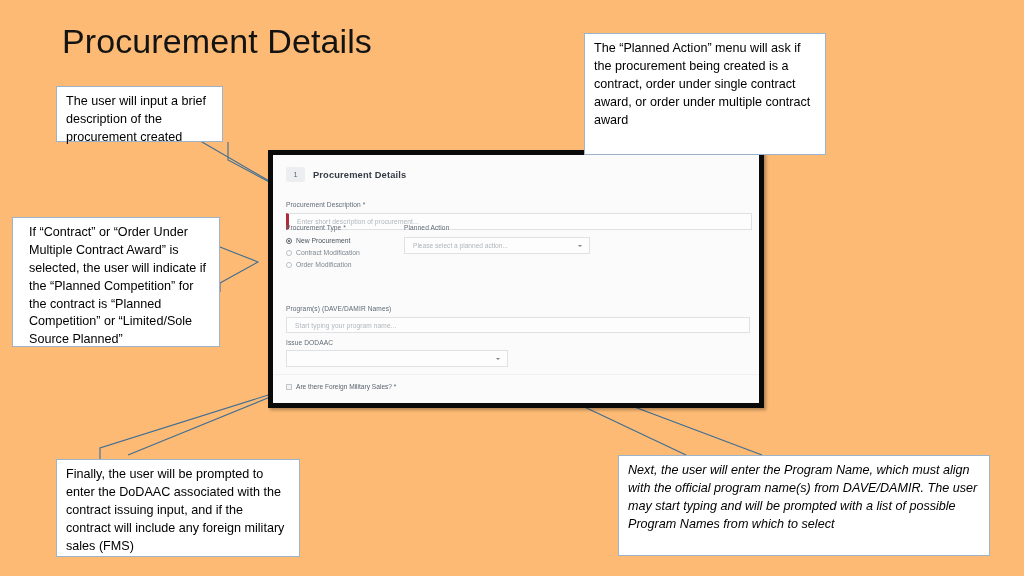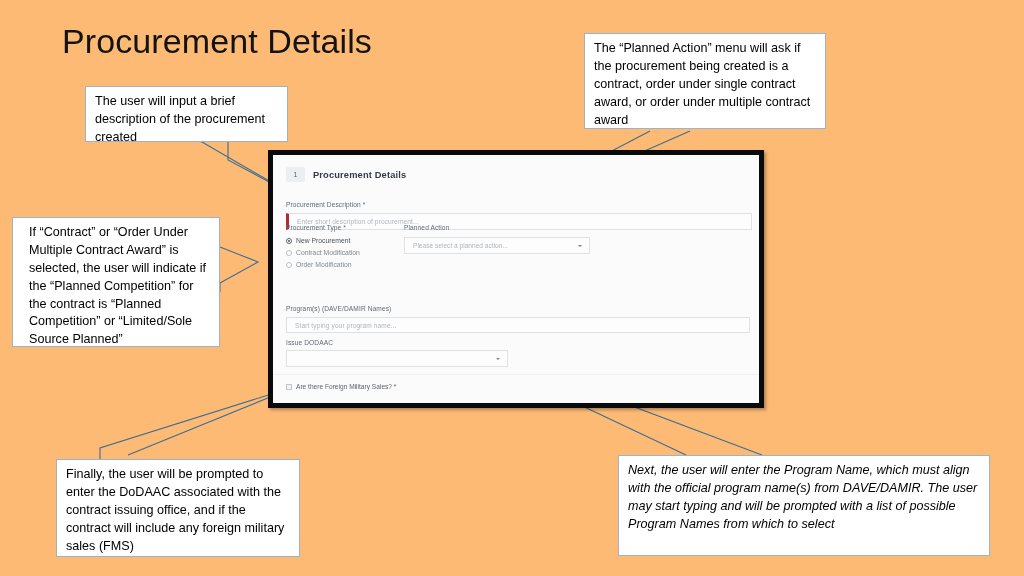--- a/index.html
+++ b/index.html
@@ -56,22 +56,22 @@
     line-height: 1.42;
     color: #000;
     padding: 6px 9px 7px 9px;
     z-index: 3;
   }
   .callout p {
     margin: 0;
     white-space: pre-line;
   }
 
-  #callout-description { left: 56px;  top: 86px;  width: 203px; height: 56px; margin-left: 29px; }
-  #callout-planned-action { left: 584px; top: 33px; width: 242px; height: 96px; }
+  #callout-description { left: 56px;  top: 86px;  width: 167px; height: 56px; }
+  #callout-planned-action { left: 584px; top: 33px; width: 242px; height: 122px; }
   #callout-competition { left: 12px;  top: 217px; width: 208px; height: 130px; padding-left: 16px; }
   #callout-dodaac     { left: 56px;  top: 459px; width: 244px; height: 98px; }
   #callout-program    { left: 618px; top: 455px; width: 372px; height: 101px; font-style: italic; }
 
   
   #app-frame {
     position: absolute;
     left: 268px;
     top: 150px;
     width: 496px;
@@ -280,21 +280,21 @@
 
   <div class="callout" id="callout-planned-action">
     <p>The “Planned Action” menu will ask if the procurement being created is a contract, order under single contract award, or order under multiple contract award</p>
   </div>
 
   <div class="callout" id="callout-competition">
     <p>If “Contract” or “Order Under Multiple Contract Award” is selected, the user will indicate if the “Planned Competition” for the contract is “Planned Competition” or “Limited/Sole Source Planned”</p>
   </div>
 
   <div class="callout" id="callout-dodaac">
-    <p>Finally, the user will be prompted to enter the DoDAAC associated with the contract issuing office, and if the contract will include any foreign military sales (FMS)</p>
+    <p>Finally, the user will be prompted to enter the DoDAAC associated with the contract issuing input, and if the contract will include any foreign military sales (FMS)</p>
   </div>
 
   <div class="callout" id="callout-program">
     <p>Next, the user will enter the Program Name, which must align with the official program name(s) from DAVE/DAMIR. The user may start typing and will be prompted with a list of possible Program Names from which to select</p>
   </div>
 
   <div id="app-frame">
     <div id="app-surface">
 
       <div id="form-header">

